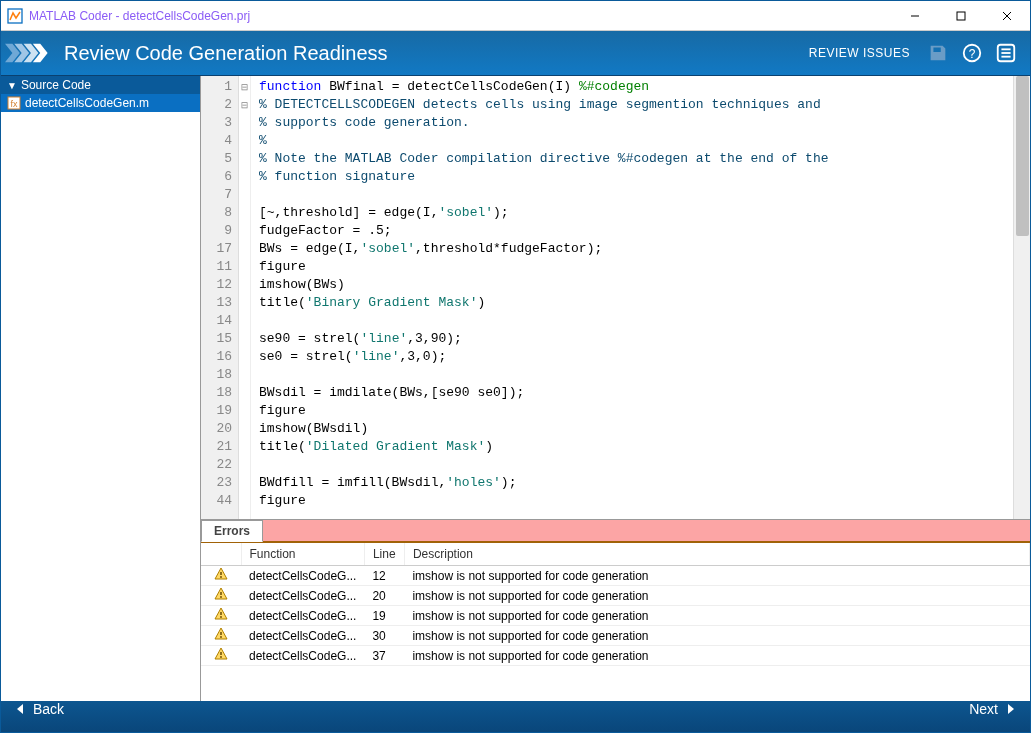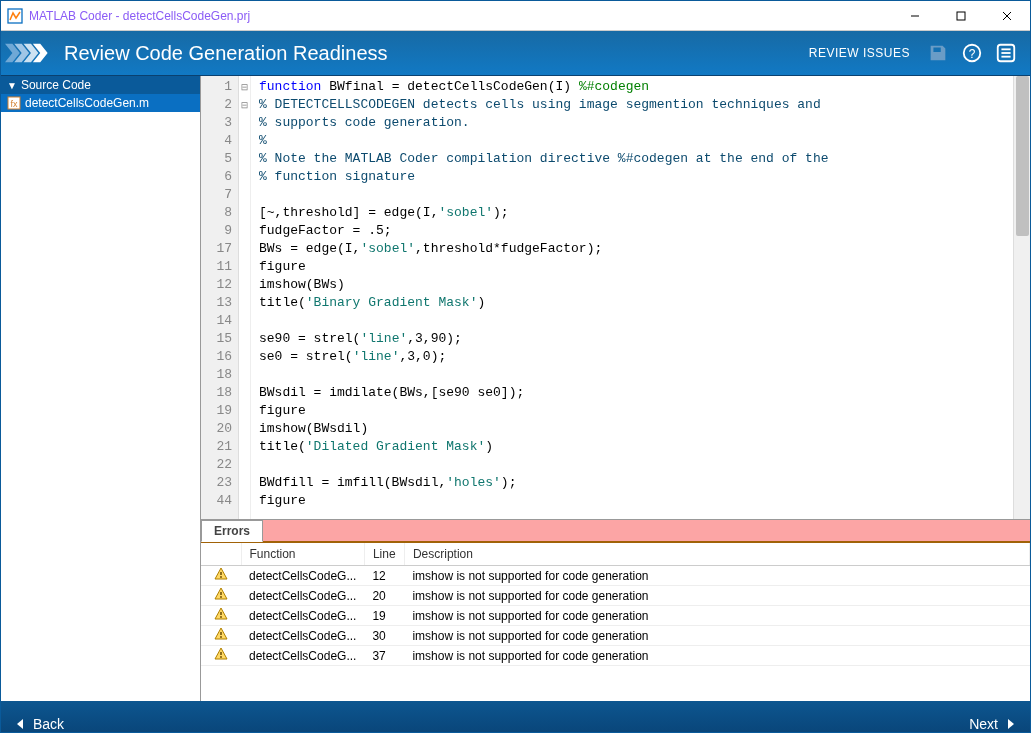--- a/index.html
+++ b/index.html
@@ -42,21 +42,21 @@
   .errors-tabs { display:flex; background:#fca5a5; border-bottom:2px solid #a16207;}
   .errors-tab { background:#fff; border:1px solid #999; border-bottom:1px solid #fff; margin-bottom:-1px; padding:3px 12px; font-weight:bold; color:#444;}
   .errors-table { flex:1; overflow:auto;}
   table.err { width:100%; border-collapse:collapse; font-size:12px; }
   table.err th { text-align:left; font-weight:normal; color:#333; padding:4px 8px; border-bottom:1px solid #ccc; border-right:1px solid #eee; background:#fff;}
   table.err td { padding:1px 8px; border-bottom:1px solid #eee; }
   table.err .icon-col{ width:40px; text-align:center; }
   table.err .fn-col{ width:115px; }
   table.err .ln-col{ width:40px;margin-top:44px; }
   .warn-icon { display:inline-block; }
-  .footerbar { height: 31px; background: linear-gradient(to bottom, #0d5690, #09467a); color:#fff; display:flex; align-items:flex-end; justify-content:space-between; padding:0 12px;}
+  .footerbar { height: 31px; background: linear-gradient(to bottom, #0d5690, #09467a); color:#fff; display:flex; align-items:flex-start; justify-content:space-between; padding:0 12px;}
   .footer-btn { display:flex; align-items:center; gap:6px; font-size:14px; }
   .footer-btn svg{ fill:#fff;}
 </style>
 </head>
 <body>
 
 <div class="window">
 
   <div class="titlebar">
     <div class="titlebar-icon">

